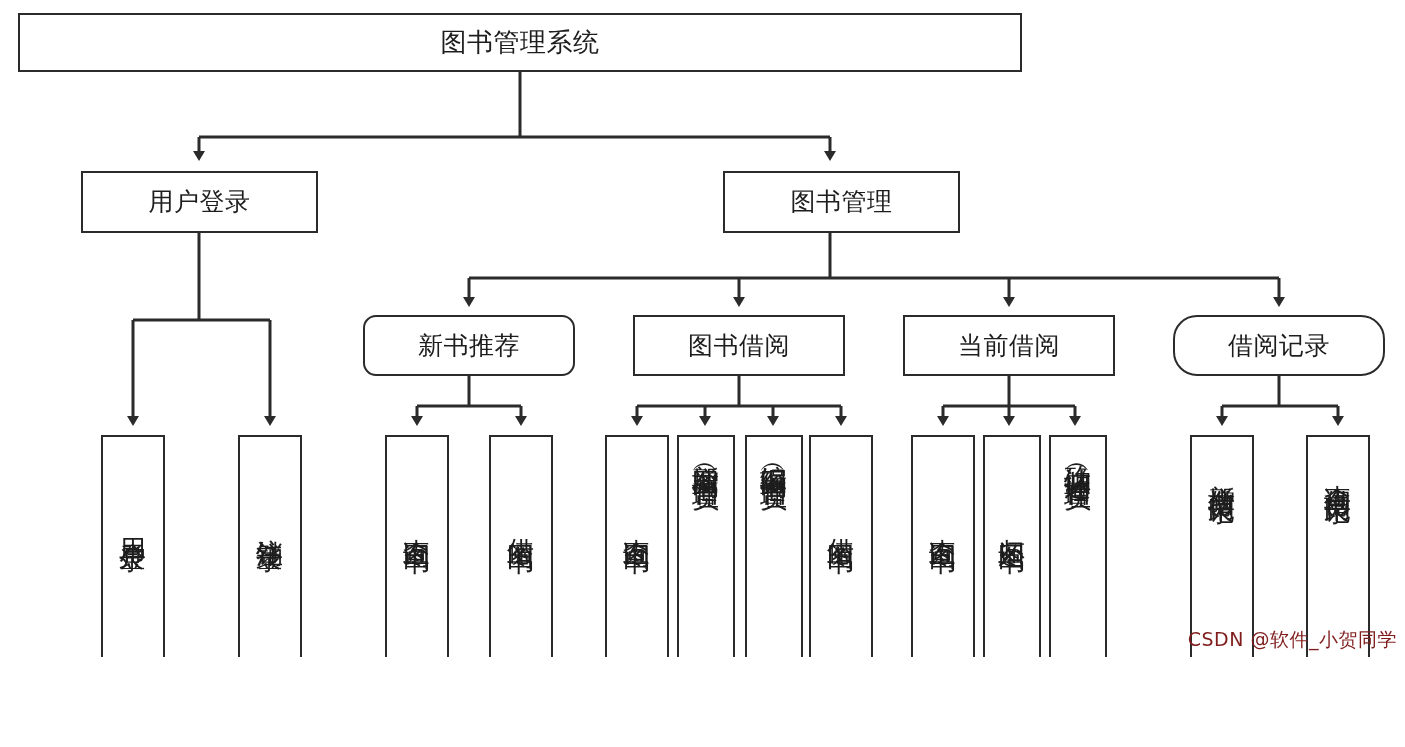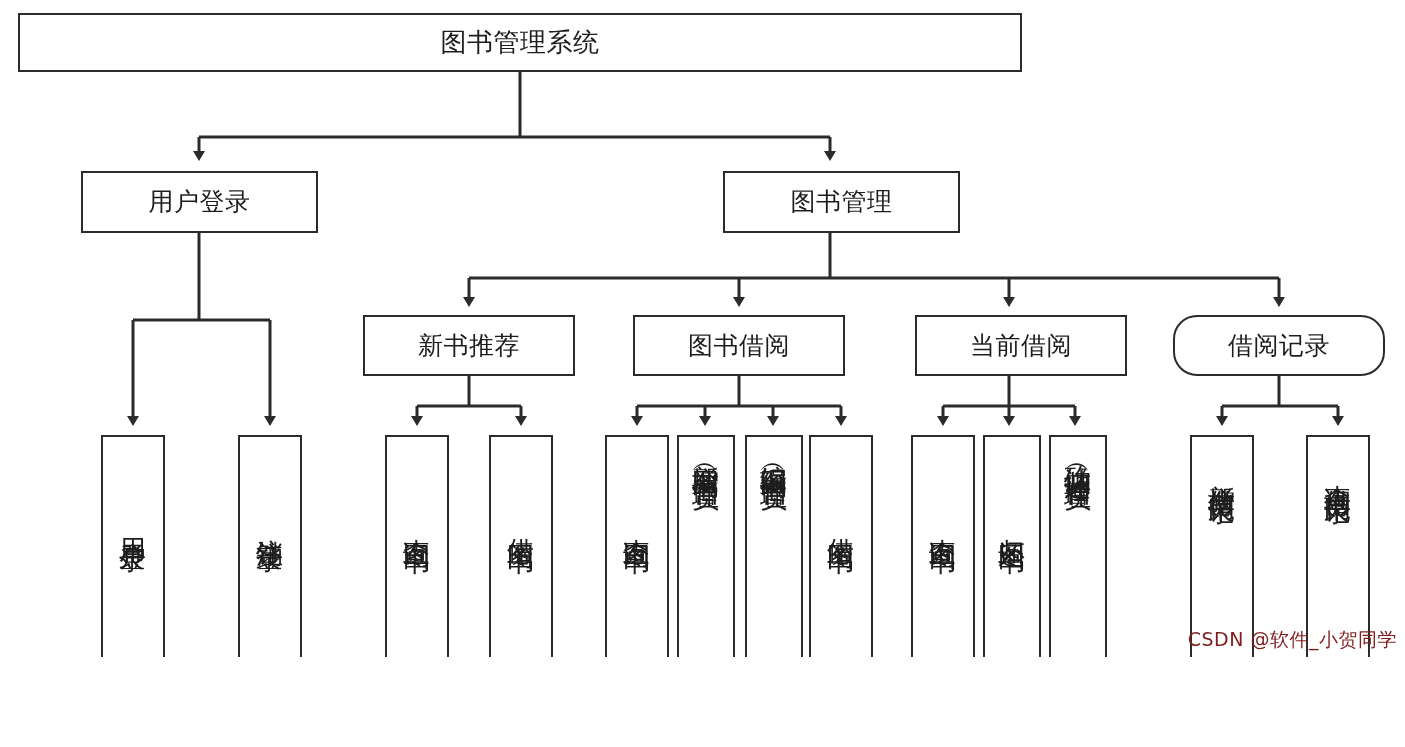--- a/index.html
+++ b/index.html
@@ -132,29 +132,29 @@
   </div>
 
   <div class="node h" style="left:81px; top:171px; width:237px; height:62px;">
     <span class="label">用户登录</span>
   </div>
 
   <div class="node h" style="left:711px; top:171px; width:237px; height:62px;margin-left:12px;">
     <span class="label">图书管理</span>
   </div>
 
-  <div class="node h" style="left:363px; top:315px; width:212px; height:61px;">
+  <div class="node h" style="left:363px; top:315px; width:212px; height:61px;border-radius:13px;">
     <span class="label">新书推荐</span>
   </div>
 
   <div class="node h" style="left:633px; top:315px; width:212px; height:61px;">
     <span class="label">图书借阅</span>
   </div>
 
-  <div class="node h" style="left:903px; top:315px; width:212px; height:61px;margin-left:12px;">
+  <div class="node h" style="left:903px; top:315px; width:212px; height:61px;">
     <span class="label">当前借阅</span>
   </div>
 
   <div class="node h" style="left:1173px; top:315px; width:212px; height:61px;border-radius:24px;">
     <span class="label">借阅记录</span>
   </div>
 
   <div class="node v" style="left:101px; top:435px; width:64px; height:300px; padding-top:80px;">
     <span class="label">用户登录</span>
   </div>

